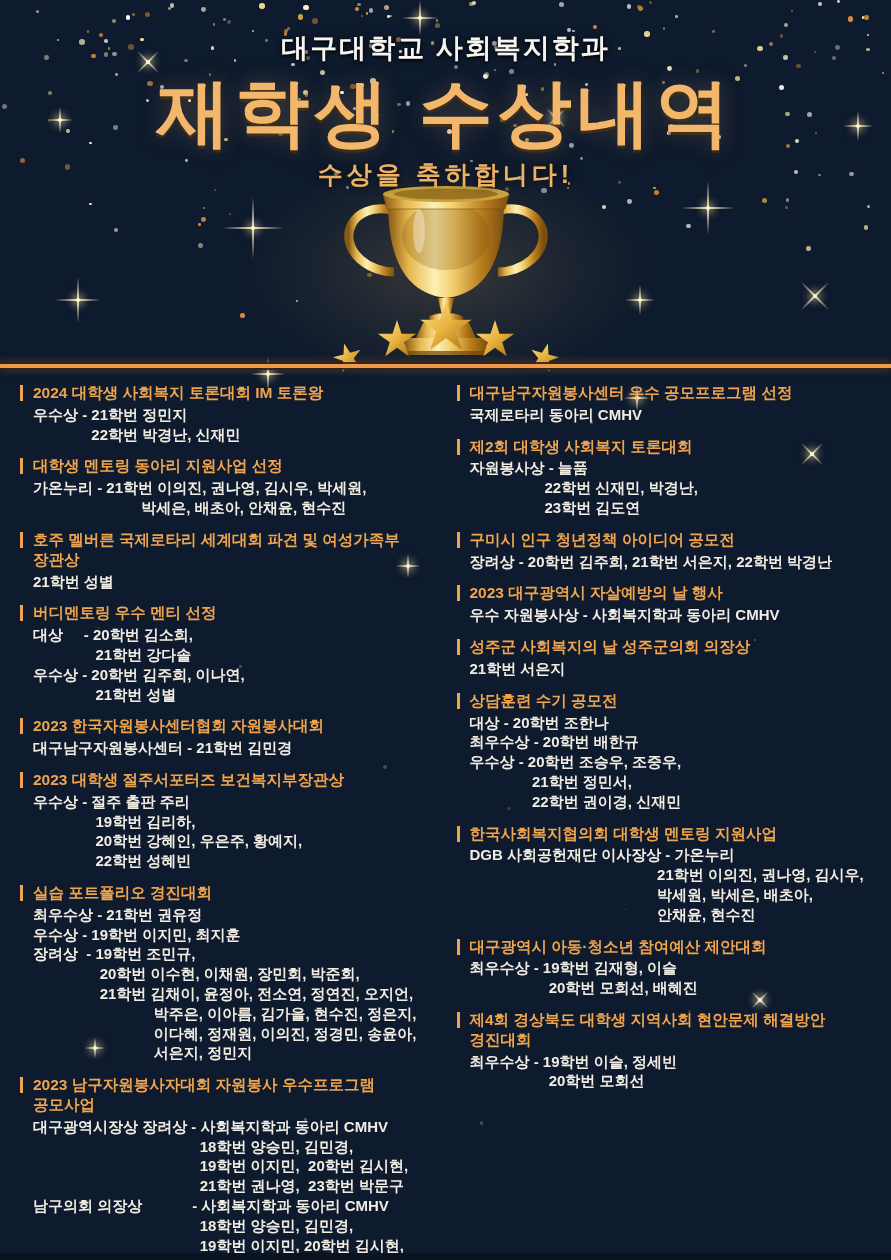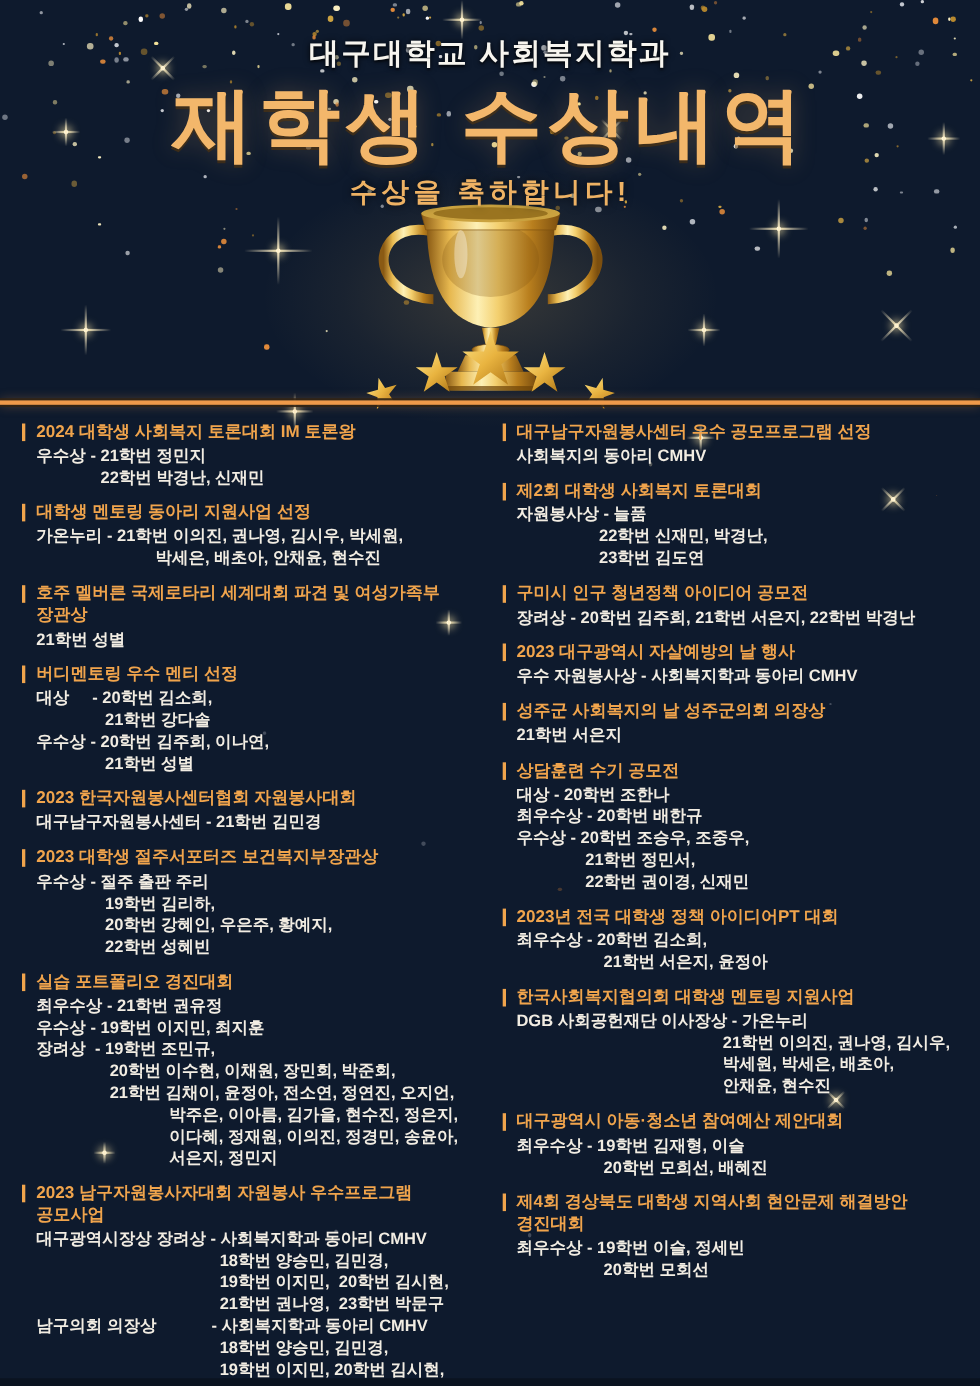--- a/index.html
+++ b/index.html
@@ -232,21 +232,21 @@
                                         19학번 이지민, 20학번 김시현,
                                         21학번 권나영, 23학번 박문구</div>
         </div>
       </div>
     <div class="col">
         <div class="award">
           <div class="award-title">
             <span class="tbar"></span>
             <span class="ttext">대구남구자원봉사센터 우수 공모프로그램 선정</span>
           </div>
-          <div class="award-lines">사회복지의 동아리 CMHV</div>
+          <div class="award-lines">국제로타리 동아리 CMHV</div>
         </div>
         <div class="award">
           <div class="award-title">
             <span class="tbar"></span>
             <span class="ttext">제2회 대학생 사회복지 토론대회</span>
           </div>
           <div class="award-lines">자원봉사상 - 늘품
                   22학번 신재민, 박경난,
                   23학번 김도연</div>
         </div>
@@ -274,28 +274,20 @@
         <div class="award">
           <div class="award-title">
             <span class="tbar"></span>
             <span class="ttext">상담훈련 수기 공모전</span>
           </div>
           <div class="award-lines">대상 - 20학번 조한나
 최우수상 - 20학번 배한규
 우수상 - 20학번 조승우, 조중우,
                21학번 정민서,
                22학번 권이경, 신재민</div>
-        </div>
-        <div class="award">
-          <div class="award-title">
-            <span class="tbar"></span>
-            <span class="ttext">2023년 전국 대학생 정책 아이디어PT 대회</span>
-          </div>
-          <div class="award-lines">최우수상 - 20학번 김소희,
-                   21학번 서은지, 윤정아</div>
         </div>
         <div class="award">
           <div class="award-title">
             <span class="tbar"></span>
             <span class="ttext">한국사회복지협의회 대학생 멘토링 지원사업</span>
           </div>
           <div class="award-lines">DGB 사회공헌재단 이사장상 - 가온누리
                                              21학번 이의진, 권나영, 김시우,
                                              박세원, 박세은, 배초아,
                                              안채윤, 현수진</div>

